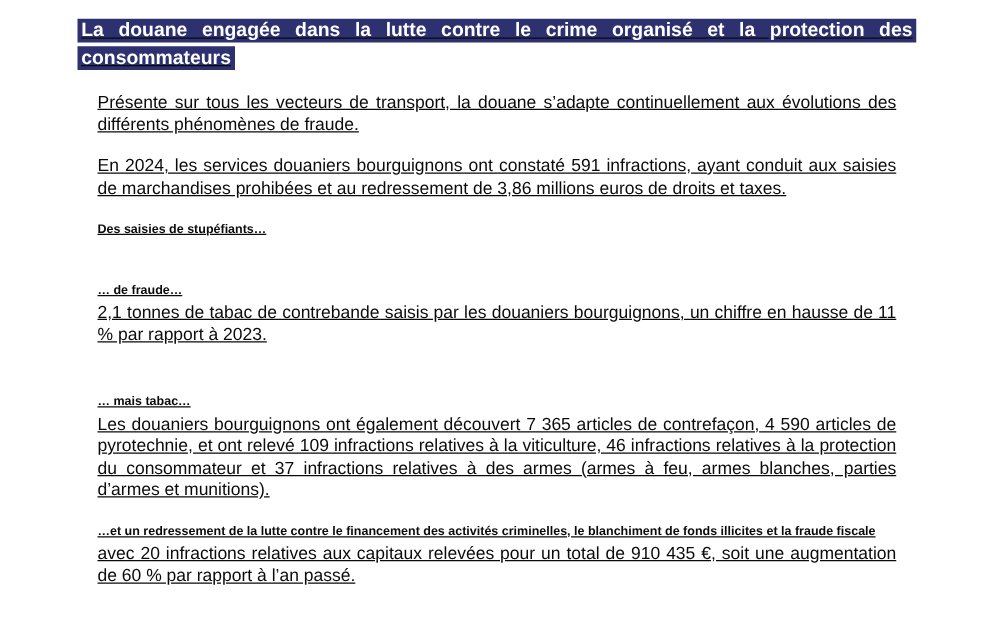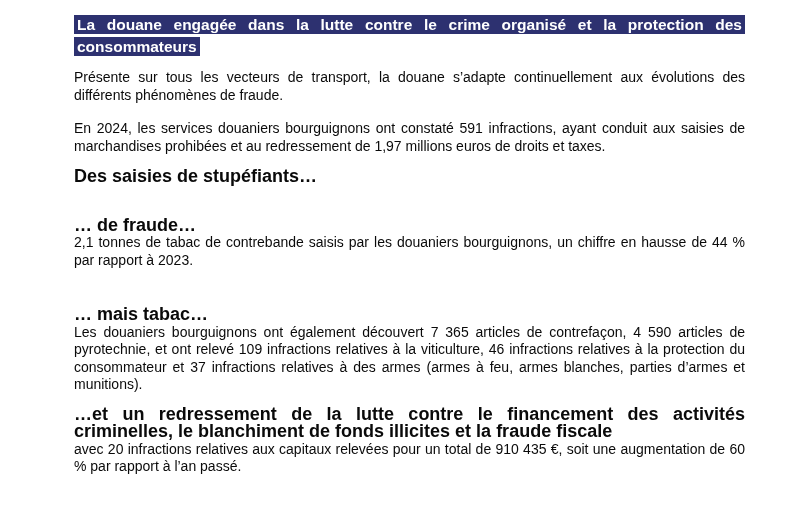--- a/index.html
+++ b/index.html
@@ -10,40 +10,41 @@
   body {
     width: 793px;
     height: 514px;
     overflow: hidden;
     font-family: "Liberation Sans", sans-serif;
     color: #0a0a0a;
     position: relative;
   }
   .content {
     position: absolute;
-    left: 74px;
+    left: 62px;
     top: 14px;
     width: 671px;
+    text-decoration: underline;
   }
   .title {
     margin: 0 0 12px 0;
     font-size: 15.5px;
     line-height: 21.5px;
     font-weight: bold;
     text-align: justify;
   }
   .title-hl {
     padding: 1px 3px;
     -webkit-box-decoration-break: clone;
     box-decoration-break: clone;
   }
-  .sec { margin: 0; }
+  .sec { margin: 16px; }
   .sec h3 {
     margin: 0;
-    font-size: 18px;
+    font-size: 10px;
     line-height: 17.5px;
     font-weight: bold;
     text-align: justify;
   }
   .sec p {
     margin: 0;
     font-size: 14px;
     line-height: 17.5px;
     text-align: justify;
   }
@@ -59,30 +60,30 @@
 
 <div class="content">
 
   <h1 class="title"><span class="title-hl" style="background: rgb(45, 49, 112); color: rgb(255, 255, 255);">La douane engagée dans la lutte contre le crime organisé et la protection des consommateurs</span></h1>
 
   <section class="sec sec-0">
     <p>Présente sur tous les vecteurs de transport, la douane s’adapte continuellement aux évolutions des différents phénomènes de fraude.</p>
   </section>
 
   <section class="sec sec-1">
-    <p>En 2024, les services douaniers bourguignons ont constaté 591 infractions, ayant conduit aux saisies de marchandises prohibées et au redressement de 1,97 millions euros de droits et taxes.</p>
+    <p>En 2024, les services douaniers bourguignons ont constaté 591 infractions, ayant conduit aux saisies de marchandises prohibées et au redressement de 3,86 millions euros de droits et taxes.</p>
   </section>
 
   <section class="sec sec-2">
     <h3>Des saisies de stupéfiants…</h3>
   </section>
 
   <section class="sec sec-3">
     <h3>… de fraude…</h3>
-    <p>2,1 tonnes de tabac de contrebande saisis par les douaniers bourguignons, un chiffre en hausse de 44 % par rapport à 2023.</p>
+    <p>2,1 tonnes de tabac de contrebande saisis par les douaniers bourguignons, un chiffre en hausse de 11 % par rapport à 2023.</p>
   </section>
 
   <section class="sec sec-4">
     <h3>… mais tabac…</h3>
     <p>Les douaniers bourguignons ont également découvert 7 365 articles de contrefaçon, 4 590 articles de pyrotechnie, et ont relevé 109 infractions relatives à la viticulture, 46 infractions relatives à la protection du consommateur et 37 infractions relatives à des armes (armes à feu, armes blanches, parties d’armes et munitions).</p>
   </section>
 
   <section class="sec sec-5">
     <h3>…et un redressement de la lutte contre le financement des activités criminelles, le blanchiment de fonds illicites et la fraude fiscale</h3>
     <p>avec 20 infractions relatives aux capitaux relevées pour un total de 910 435 €, soit une augmentation de 60 % par rapport à l’an passé.</p>

